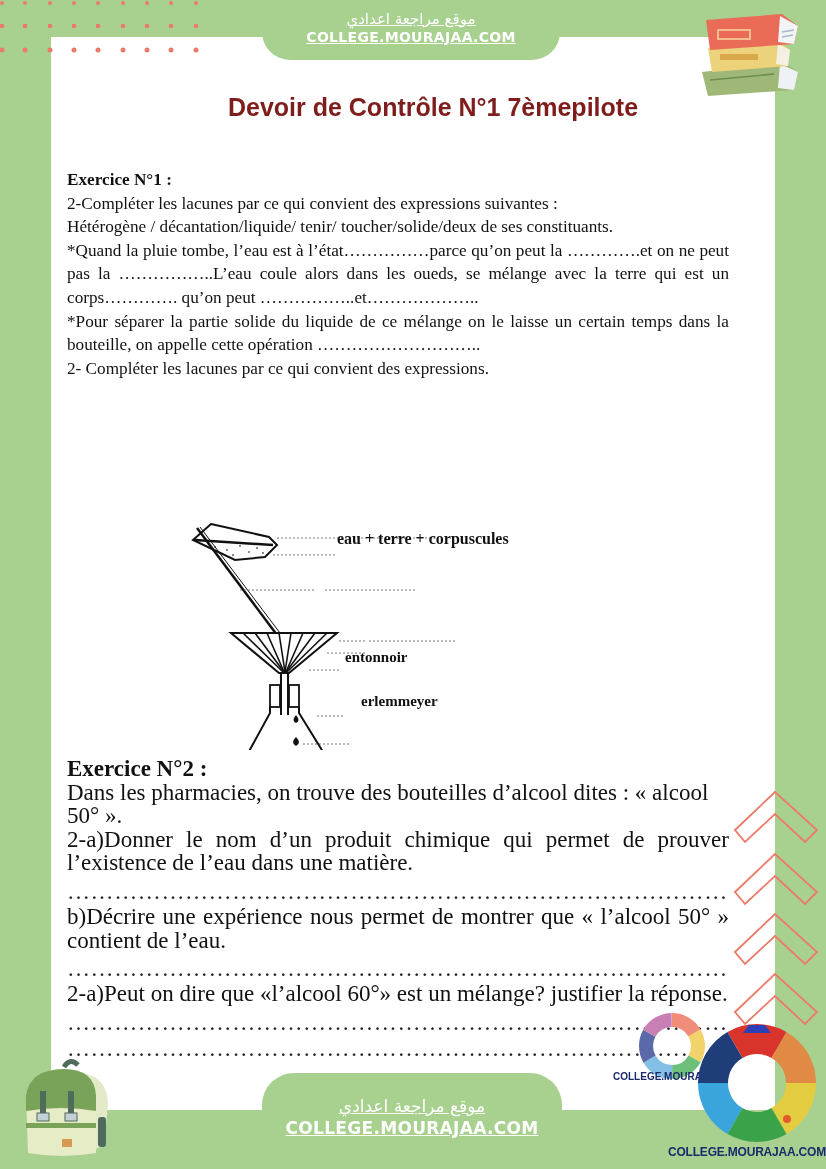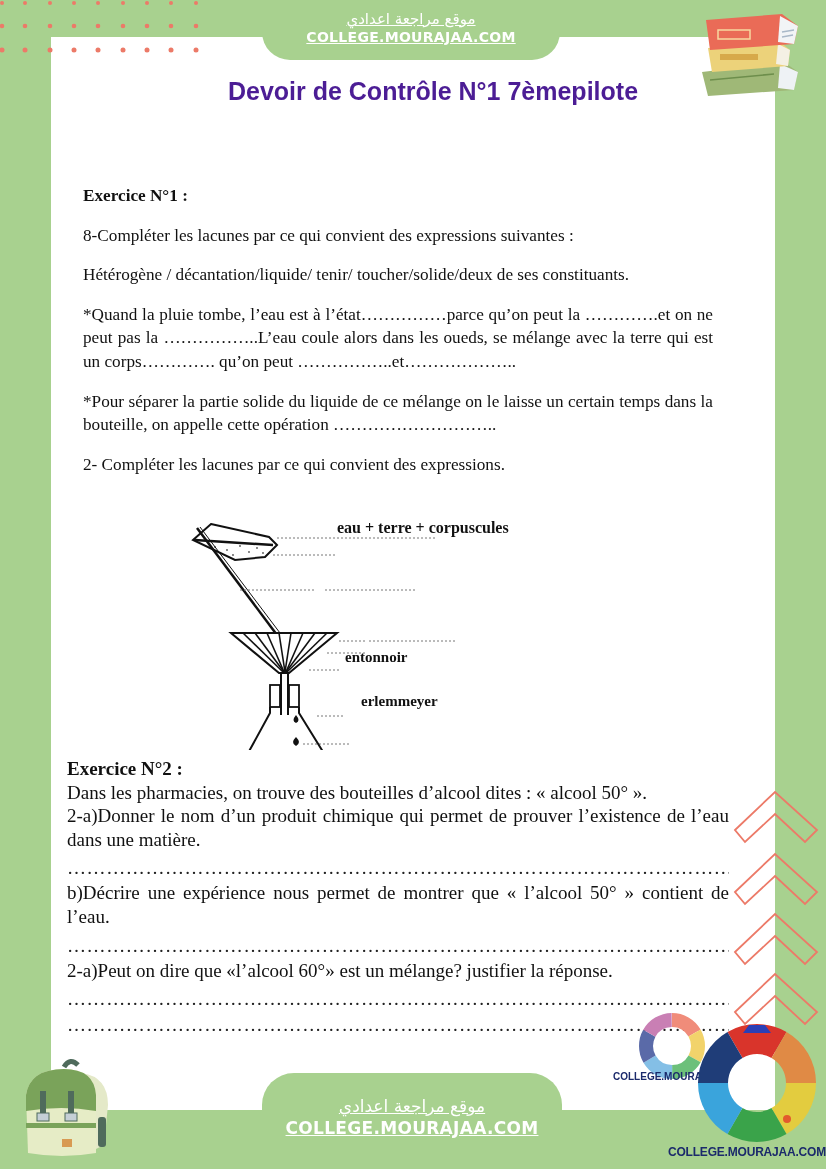--- a/index.html
+++ b/index.html
@@ -24,34 +24,34 @@
     text-align: center; color: #fff;
   }
   .brand-ar { font-family: "DejaVu Sans", sans-serif; font-size: 15px; font-weight: normal; text-decoration: underline; display:block; }
   .brand-en { font-family: "DejaVu Sans", sans-serif; font-size: 14px; font-weight: bold; text-decoration: underline; letter-spacing: 0.3px; display:block; }
   .tab-top .brand-ar { margin-top: 10px; line-height: 18px; }
   .tab-top .brand-en { line-height: 18px; }
   .tab-bottom .brand-ar { margin-top: 22px; font-size: 17px; line-height: 22px; }
   .tab-bottom .brand-en { font-size: 17px; line-height: 22px; }
 
   .title {
-    position: absolute; left: 0; width: 100%; top: 77px; text-align: center;
-    font-family: "Liberation Sans", sans-serif; font-weight: bold; font-size: 25px; color: #4c1d95;
+    position: absolute; left: 0; width: 100%; top: 93px; text-align: center;
+    font-family: "Liberation Sans", sans-serif; font-weight: bold; font-size: 25px; color: #7f1d1d;
     padding-left: 40px; box-sizing: border-box;
   }
   .content {
     position: absolute; left: 67px; top: 168px; width: 662px;
     font-size: 17.2px; line-height: 23.6px; color: #111;
   }
-  .content p { margin: 16px; }
+  .content p { margin: 0; }
   .just { text-align: justify; text-align-last: left; }
   .ex-head { font-weight: bold; }
   .diagram { position: absolute; left: 185px; top: 515px; width: 360px; height: 235px; }
   .diag-label { position: absolute; font-weight: bold; font-size: 15px; color: #111; font-family: "Liberation Serif", serif; }
-  .ex2 { position: absolute; left: 67px; top: 757px; width: 662px; font-size: 19px; line-height: 23.6px; color: #111; }
+  .ex2 { position: absolute; left: 67px; top: 757px; width: 662px; font-size: 23px; line-height: 23.6px; color: #111; }
   .ex2 p { margin: 0; }
   .answer-line { color: #222; letter-spacing: 0.6px; overflow: hidden; white-space: nowrap; height: 26px; line-height: 26px; }
   .chevrons { position: absolute; left: 733px; top: 790px; width: 96px; height: 245px; }
   .books { position: absolute; left: 694px; top: 10px; width: 112px; height: 88px; }
   .backpack { position: absolute; left: 12px; top: 1055px; width: 100px; height: 108px; }
   .logo-small { position: absolute; left: 632px; top: 1002px; width: 80px; height: 80px; }
   .logo-big { position: absolute; left: 694px; top: 1020px; width: 126px; height: 126px; }
   .logo-small-text { position: absolute; left: 613px; top: 1071px; font-family: "Liberation Sans", sans-serif; font-weight: bold; font-size: 10px; color: #1b2a6b; }
   .logo-big-text { position: absolute; left: 668px; top: 1145px; font-family: "Liberation Sans", sans-serif; font-weight: bold; font-size: 12px; color: #1b2a6b; letter-spacing: -0.2px; }
 </style>
@@ -107,21 +107,21 @@
   <path d="M12 10 L88 4 L104 16 L100 34 L16 40 Z" fill="#ea6b57"></path>
   <path d="M86 6 L104 16 L100 34 L84 32 Z" fill="#f2f4f6"></path>
   <rect x="24" y="20" width="32" height="9" fill="none" stroke="#f7d9a0" stroke-width="1.5"></rect>
   <path d="M88 22 L100 20 M88 27 L99 25" stroke="#a9b8c8" stroke-width="1.5"></path>
 </svg>
 
 <div class="title">Devoir de Contrôle N°1 7èmepilote</div>
 
 <div class="content">
   <p class="ex-head">Exercice N°1 :</p>
-  <p>8-Compléter les lacunes par ce qui convient des expressions suivantes :</p>
+  <p>2-Compléter les lacunes par ce qui convient des expressions suivantes :</p>
   <p>Hétérogène / décantation/liquide/ tenir/ toucher/solide/deux de ses constituants.</p>
   <p class="just">*Quand la pluie tombe, l’eau est à l’état……………parce qu’on peut la ………….et on ne peut pas la ……………..L’eau coule alors dans les oueds, se mélange avec la terre qui est un corps…………. qu’on peut ……………..et………………..</p>
   <p class="just">*Pour séparer la partie solide du liquide de ce mélange on le laisse un certain temps dans la bouteille, on appelle cette opération ………………………..</p>
   <p>2- Compléter les lacunes  par ce qui convient des expressions.</p>
 </div>
 
 <div class="diagram">
   <svg width="360" height="235" viewBox="0 0 360 235">
 
     <path d="M26 9 L84 22 L92 30 L80 42 L50 45 L8 25 Z" fill="none" stroke="#111" stroke-width="2"></path>
@@ -169,21 +169,21 @@
 
     <rect x="85" y="170" width="10" height="22" fill="#fff" stroke="#111" stroke-width="1.8"></rect>
     <rect x="104" y="170" width="10" height="22" fill="#fff" stroke="#111" stroke-width="1.8"></rect>
 
     <path d="M85 192 L85 198 L62 240 L140 240 L114 198 L114 192" fill="none" stroke="#111" stroke-width="2"></path>
     <path d="M62 236 Q62 242 68 242 L134 242 Q140 242 140 236" fill="none" stroke="#111" stroke-width="2"></path>
 
     <path d="M111 200 q-5 6 0 8 q5 -2 0 -8z" fill="#111"></path>
     <path d="M111 222 q-6 6 0 9 q6 -3 0 -9z" fill="#111"></path>
   </svg>
-  <span class="diag-label" style="left:152px; top:4px; font-size:16px;">eau + terre + corpuscules</span>
+  <span class="diag-label" style="left:152px; top:15px; font-size:16px;">eau + terre + corpuscules</span>
   <span class="diag-label" style="left:160px; top:134px;">entonnoir</span>
   <span class="diag-label" style="left:176px; top:178px;">erlemmeyer</span>
 </div>
 
 <div class="ex2">
   <p class="ex-head">Exercice N°2 :</p>
   <p>Dans les pharmacies, on trouve des bouteilles d’alcool dites :  « alcool 50° ».</p>
   <p class="just">2-a)Donner le nom d’un produit chimique qui permet de prouver l’existence de l’eau dans une matière.</p>
   <div class="answer-line" style="margin-top:4px;">………………………………………………………………………………………………………………</div>
   <p class="just">b)Décrire une expérience nous permet de montrer que « l’alcool 50° » contient de l’eau.</p>

